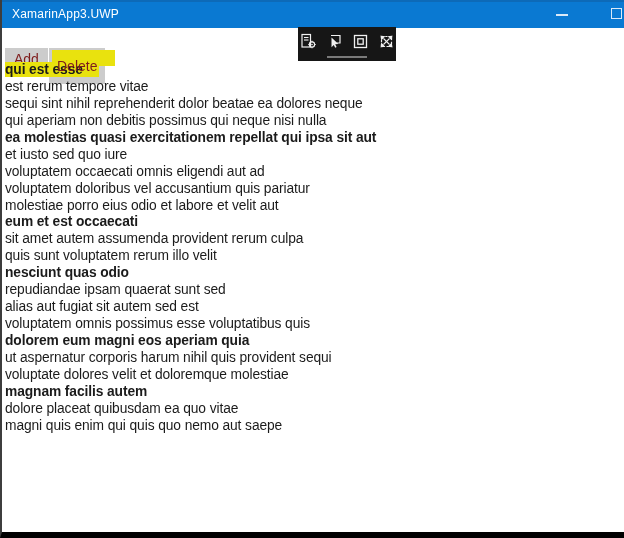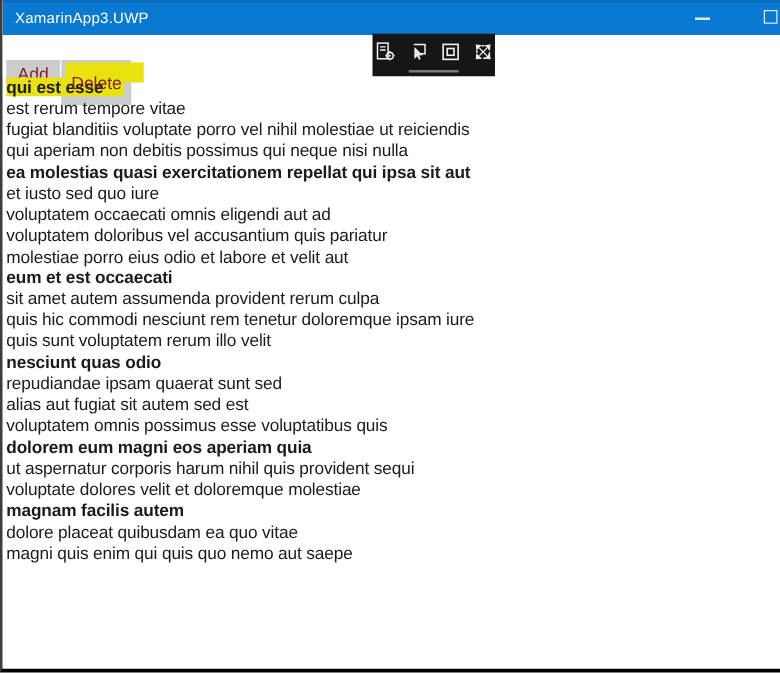--- a/index.html
+++ b/index.html
@@ -5,21 +5,21 @@
   html,body{margin:0;padding:0;}
   body{
     width:624px;height:538px;overflow:hidden;position:relative;
     background:#fff;
     font-family:"Liberation Sans", sans-serif;
     -webkit-font-smoothing:antialiased;
   }
   .window{
     position:absolute;inset:0;box-sizing:border-box;
     border-left:2px solid #3d3d3d;
-    border-bottom:3px solid #000000;
+    border-bottom:6px solid #000000;
     background:#fff;
     overflow:hidden;
   }
   
   .titlebar{
     position:relative;height:28px;
     background:var(--accent,#0a79d2);
     border-top:2px solid #0d6ab8;
     box-sizing:border-box;
     overflow:hidden;
@@ -139,30 +139,29 @@
         <path d="M3.2 13.8 L6.2 13.4 L3.6 10.8 Z"></path>
         <path d="M13.8 13.8 L10.8 13.4 L13.4 10.8 Z"></path>
       </g>
     </svg>
     <div class="grab-handle"></div>
   </div>
 
   <div class="post-list">
       <div class="row bold"><span class="hl">qui est esse</span></div>
       <div class="row">est rerum tempore vitae</div>
-      <div class="row">fugiat blanditiis voluptate porro vel nihil molestiae ut reiciendis</div>
+      <div class="row">sequi sint nihil reprehenderit dolor beatae ea dolores neque</div>
       <div class="row">qui aperiam non debitis possimus qui neque nisi nulla</div>
       <div class="row bold">ea molestias quasi exercitationem repellat qui ipsa sit aut</div>
       <div class="row">et iusto sed quo iure</div>
       <div class="row">voluptatem occaecati omnis eligendi aut ad</div>
       <div class="row">voluptatem doloribus vel accusantium quis pariatur</div>
       <div class="row">molestiae porro eius odio et labore et velit aut</div>
       <div class="row bold">eum et est occaecati</div>
       <div class="row">sit amet autem assumenda provident rerum culpa</div>
-      <div class="row">quis hic commodi nesciunt rem tenetur doloremque ipsam iure</div>
       <div class="row">quis sunt voluptatem rerum illo velit</div>
       <div class="row bold">nesciunt quas odio</div>
       <div class="row">repudiandae ipsam quaerat sunt sed</div>
       <div class="row">alias aut fugiat sit autem sed est</div>
       <div class="row">voluptatem omnis possimus esse voluptatibus quis</div>
       <div class="row bold">dolorem eum magni eos aperiam quia</div>
       <div class="row">ut aspernatur corporis harum nihil quis provident sequi</div>
       <div class="row">voluptate dolores velit et doloremque molestiae</div>
       <div class="row bold">magnam facilis autem</div>
       <div class="row">dolore placeat quibusdam ea quo vitae</div>

